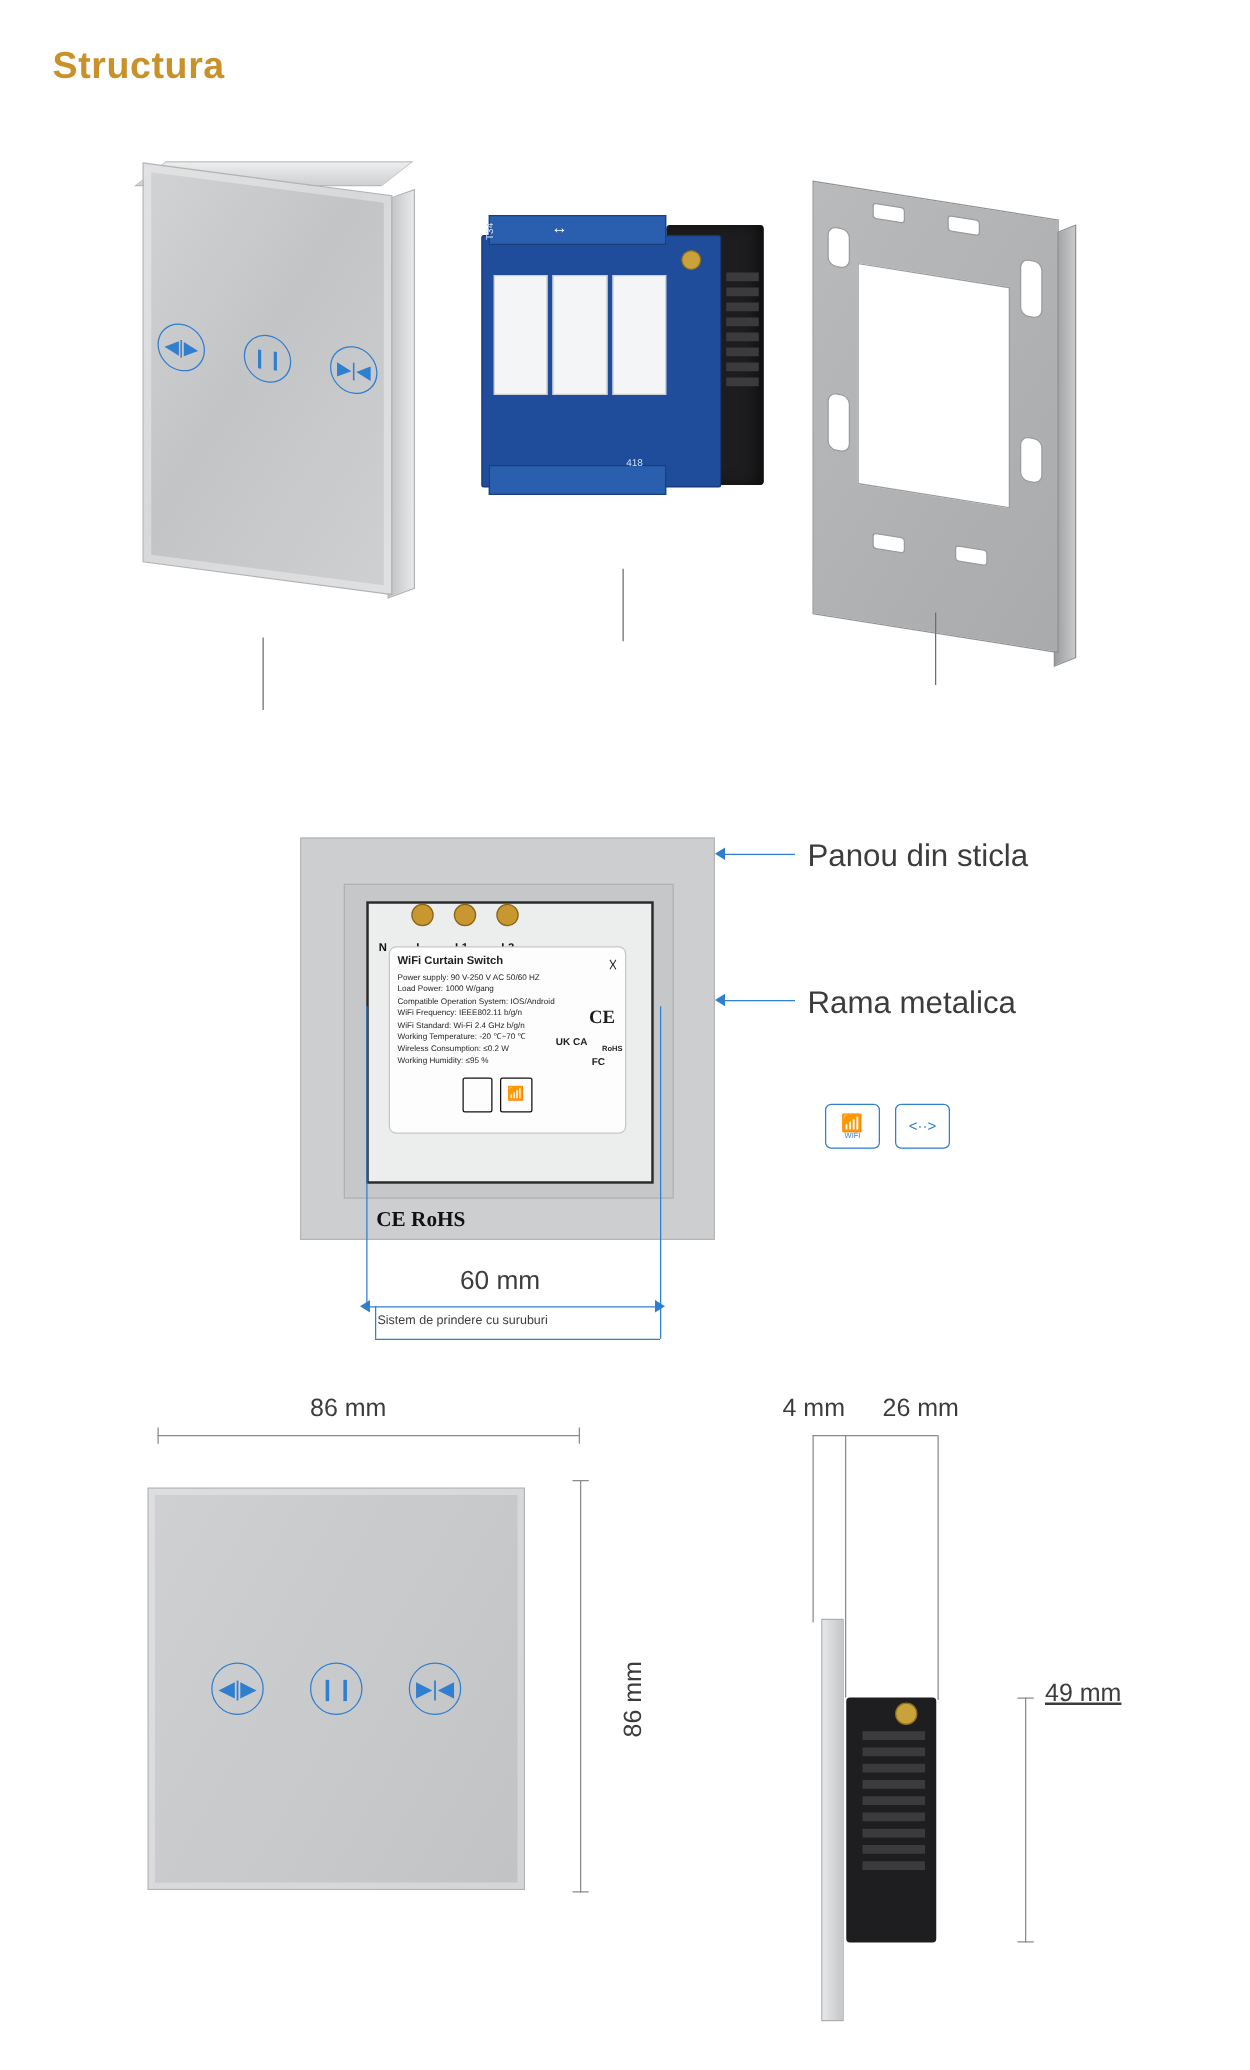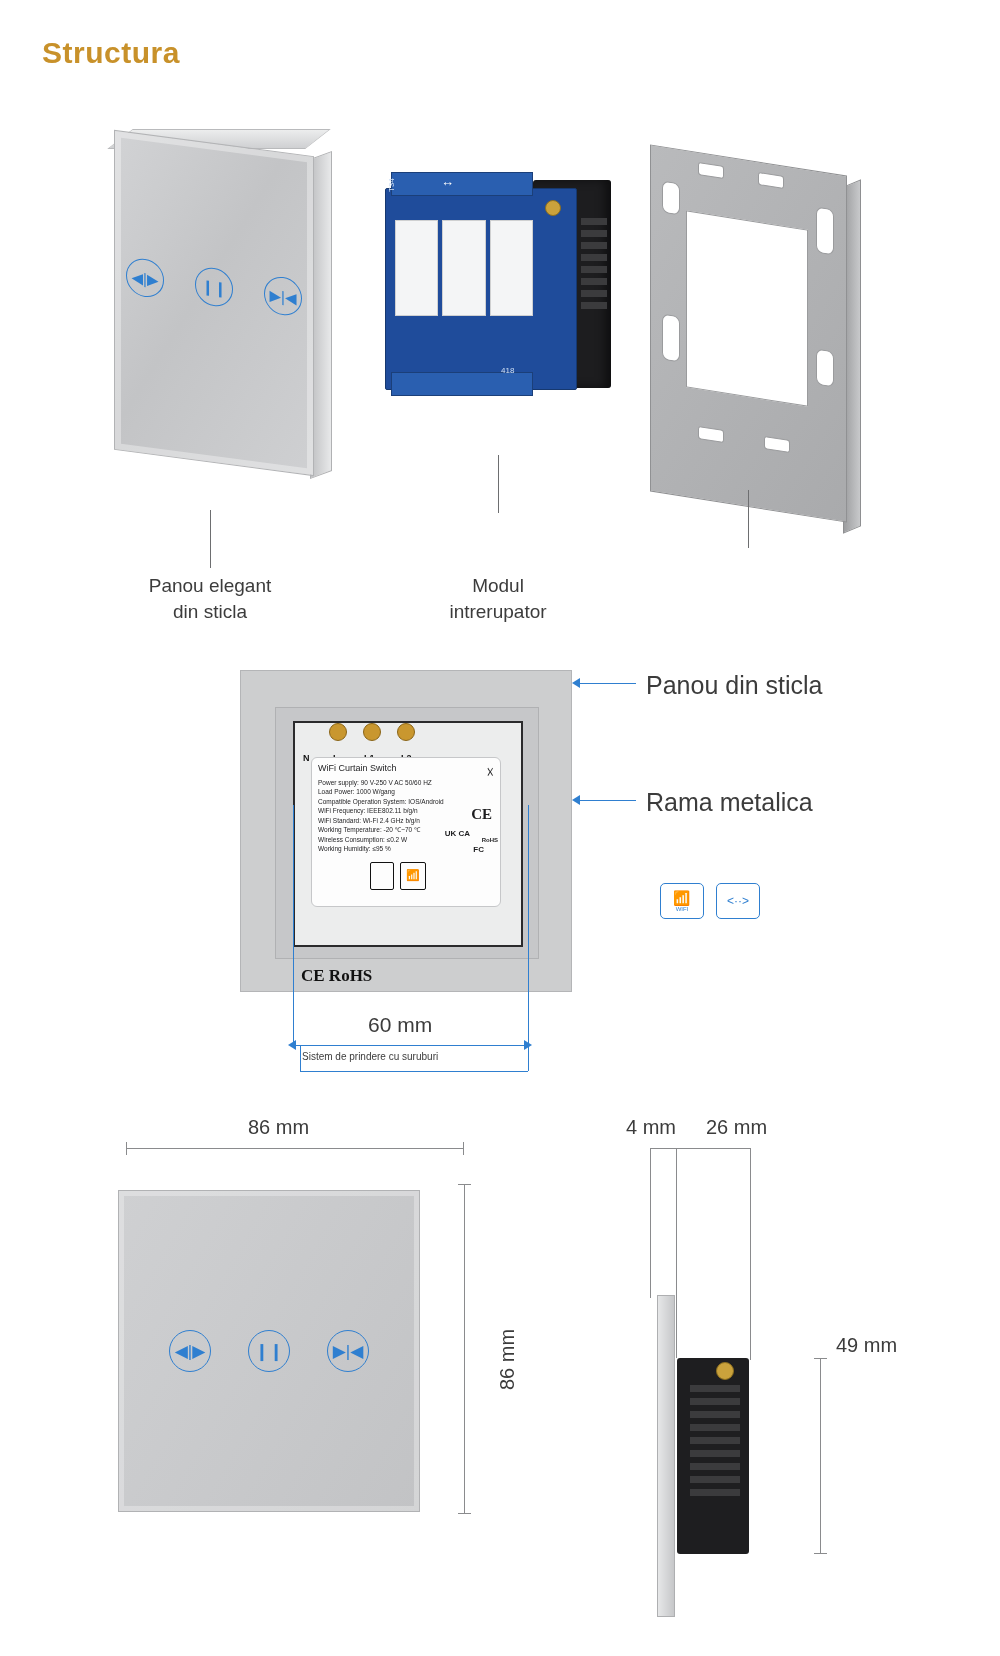--- a/index.html
+++ b/index.html
@@ -128,21 +128,21 @@
   .metal-frame2{
     position:absolute;left:52px;top:50px;width:226px;height:222px;
     background:#eceded;border:2px solid #2a2a2c;
   }
   .round-label{
     position:absolute;left:70px;top:86px;width:190px;height:150px;
     background:#fdfdfd;border:1px solid #c6c7c9;border-radius:6px;
     font-size:6.5px;line-height:1.45;color:#1d1d1f;padding:4px 6px;
     box-sizing:border-box;
   }
-  .round-label .rl-title{font-weight:normal;font-size:9px;margin-bottom:3px;}
+  .round-label .rl-title{font-weight:bold;font-size:9px;margin-bottom:3px;}
   .terminals{position:absolute;left:88px;top:52px;width:120px;height:30px;display:flex;gap:16px;}
   .terminals i{width:16px;height:16px;border-radius:50%;background:#c9972f;border:1px solid #8a6518;}
   .term-lbl{position:absolute;font-size:9px;color:#111;font-weight:bold;}
   .ce-mark{position:absolute;font-size:13px;font-weight:bold;color:#111;font-family:"Liberation Serif",serif;}
   .corner-screw{position:absolute;width:13px;height:13px;border-radius:50%;background:#dfe0e1;border:1px solid #9fa0a2;}
 
   .callout-line{position:absolute;height:1px;background:#2f7fd0;}
   .callout-txt{position:absolute;font-size:25px;color:#3c3c3c;}
   .arrowhead{position:absolute;width:0;height:0;border-top:5px solid transparent;border-bottom:5px solid transparent;}
 
@@ -245,28 +245,20 @@
     <div class="slot" style="left:58px;top:44px;width:24px;height:11px;transform:skewY(9deg);border-radius:3px;"></div>
     <div class="slot" style="left:118px;top:54px;width:24px;height:11px;transform:skewY(9deg);border-radius:3px;"></div>
     <div class="slot" style="left:58px;top:308px;width:24px;height:11px;transform:skewY(9deg);border-radius:3px;"></div>
     <div class="slot" style="left:124px;top:318px;width:24px;height:11px;transform:skewY(9deg);border-radius:3px;"></div>
   </div>
 
   <div class="lead" style="left:210px;top:415px;height:58px;"></div>
   <div class="lead" style="left:498px;top:360px;height:58px;"></div>
   <div class="lead" style="left:748px;top:395px;height:58px;"></div>
 
-  <div class="cap" style="left:90px;top:478px;width:240px;">
-    <div>Panou elegant</div>
-    <div>din sticla</div>
-  </div>
-  <div class="cap" style="left:378px;top:478px;width:240px;">
-    <div>Modul</div>
-    <div>intrerupator</div>
-  </div>
 </div>
 
 <div class="sec2">
 
   <div class="assembly">
     <div class="assembly-inner"></div>
 
     <div class="corner-screw" style="left:54px;top:56px;"></div>
     <div class="corner-screw" style="left:258px;top:56px;"></div>
     <div class="corner-screw" style="left:54px;top:248px;"></div>
@@ -375,14 +367,14 @@
   <div class="dline" style="left:650px;top:38px;width:1px;height:150px;"></div>
   <div class="dline" style="left:676px;top:38px;width:1px;height:210px;"></div>
   <div class="dline" style="left:750px;top:38px;width:1px;height:212px;"></div>
   <div class="dline" style="left:650px;top:38px;width:100px;height:1px;"></div>
   <div class="dlabel" style="left:626px;top:6px;">4 mm</div>
   <div class="dlabel" style="left:706px;top:6px;">26 mm</div>
 
   <div class="dline" style="left:820px;top:248px;width:1px;height:196px;"></div>
   <div class="dline" style="left:814px;top:248px;width:13px;height:1px;"></div>
   <div class="dline" style="left:814px;top:443px;width:13px;height:1px;"></div>
-  <div class="dlabel" style="left:836px;top:224px;">49 mm</div>
+  <div class="dlabel" style="left:836px;top:234px;text-decoration:underline;">49 mm</div>
 </div>
 
 </body></html>

